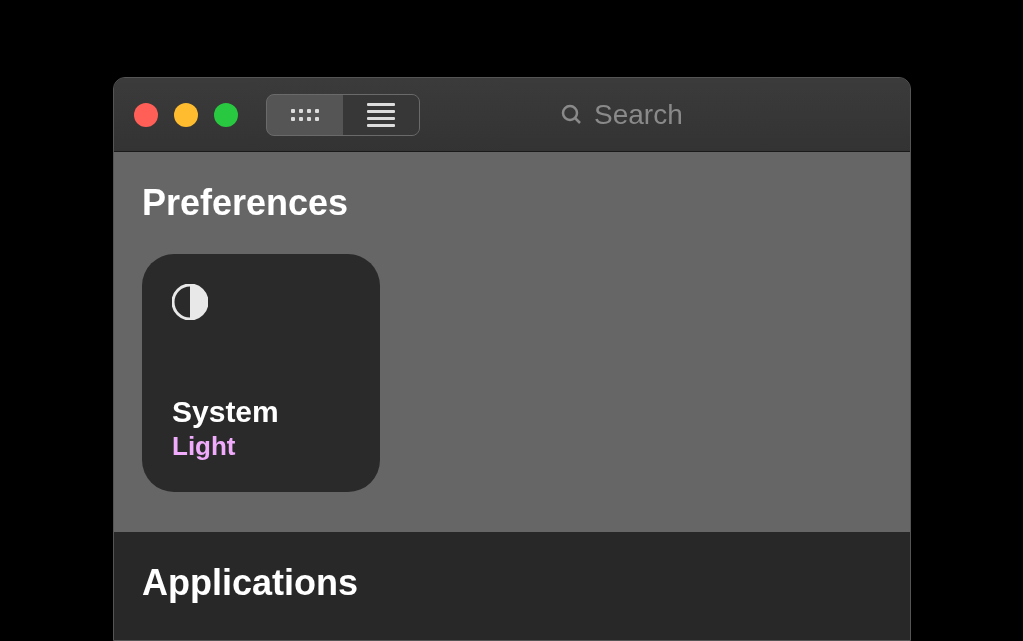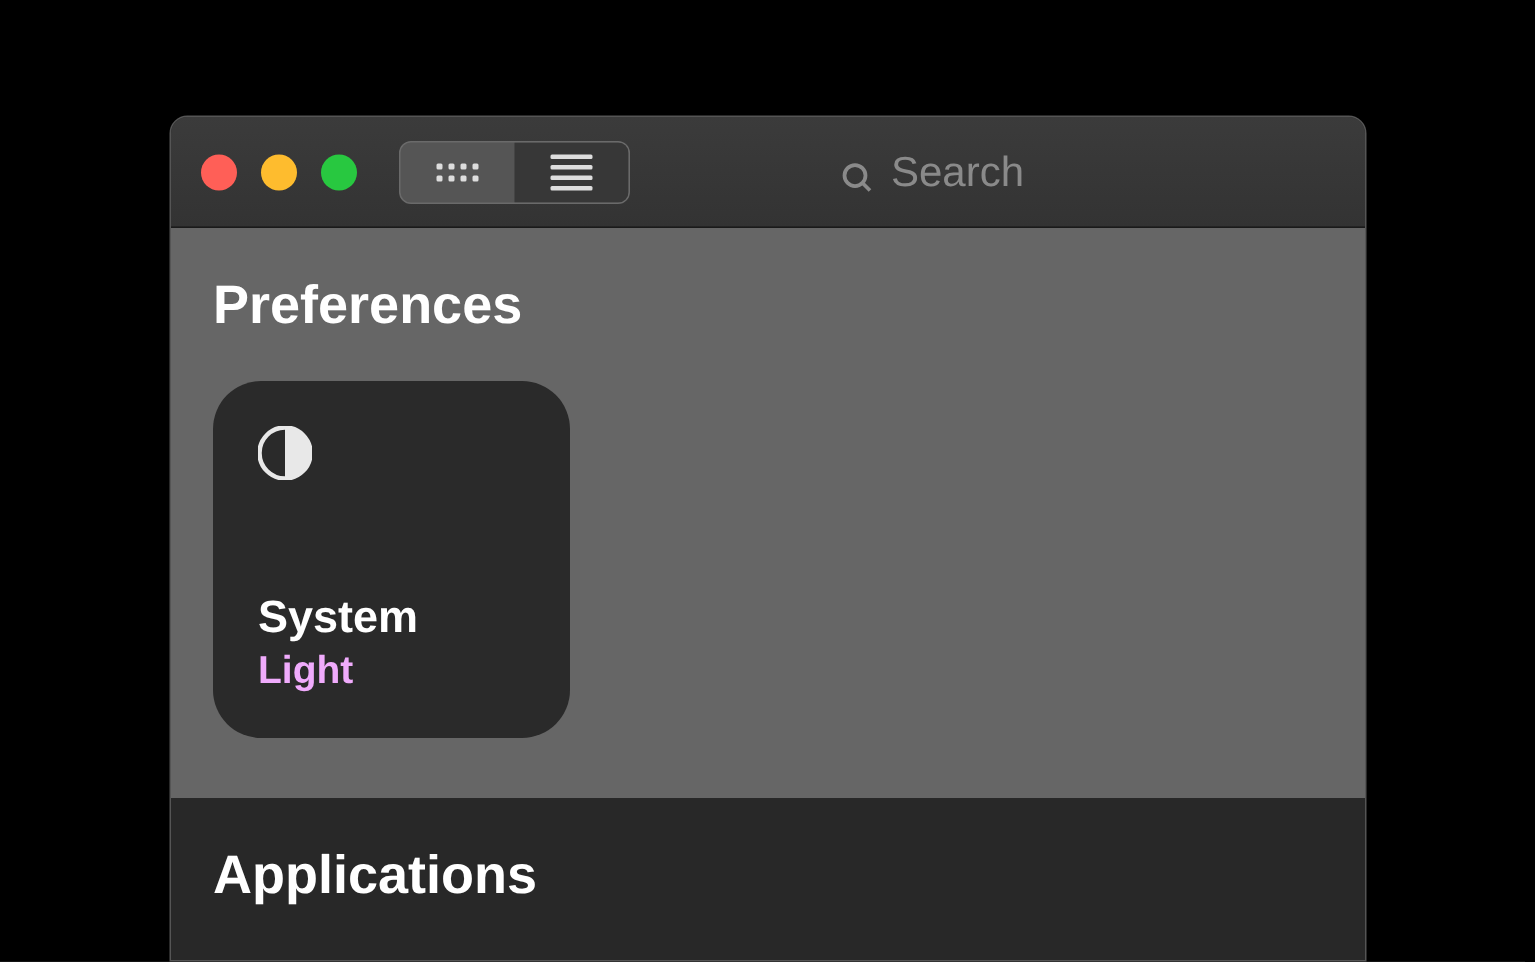--- a/index.html
+++ b/index.html
@@ -83,21 +83,21 @@
       gap: 4px;
     }
     .list-icon span {
       width: 28px;
       height: 3px;
       background: #ddd;
       border-radius: 1px;
     }
     .search-wrap {
       display: flex;
-      align-items: flex-end;
+      align-items: center;
       gap: 10px;
       margin-left: 120px;
     }
     .search-icon-svg {
       width: 24px;
       height: 24px;
     }
     .search-input {
       background: transparent;
       border: none;

